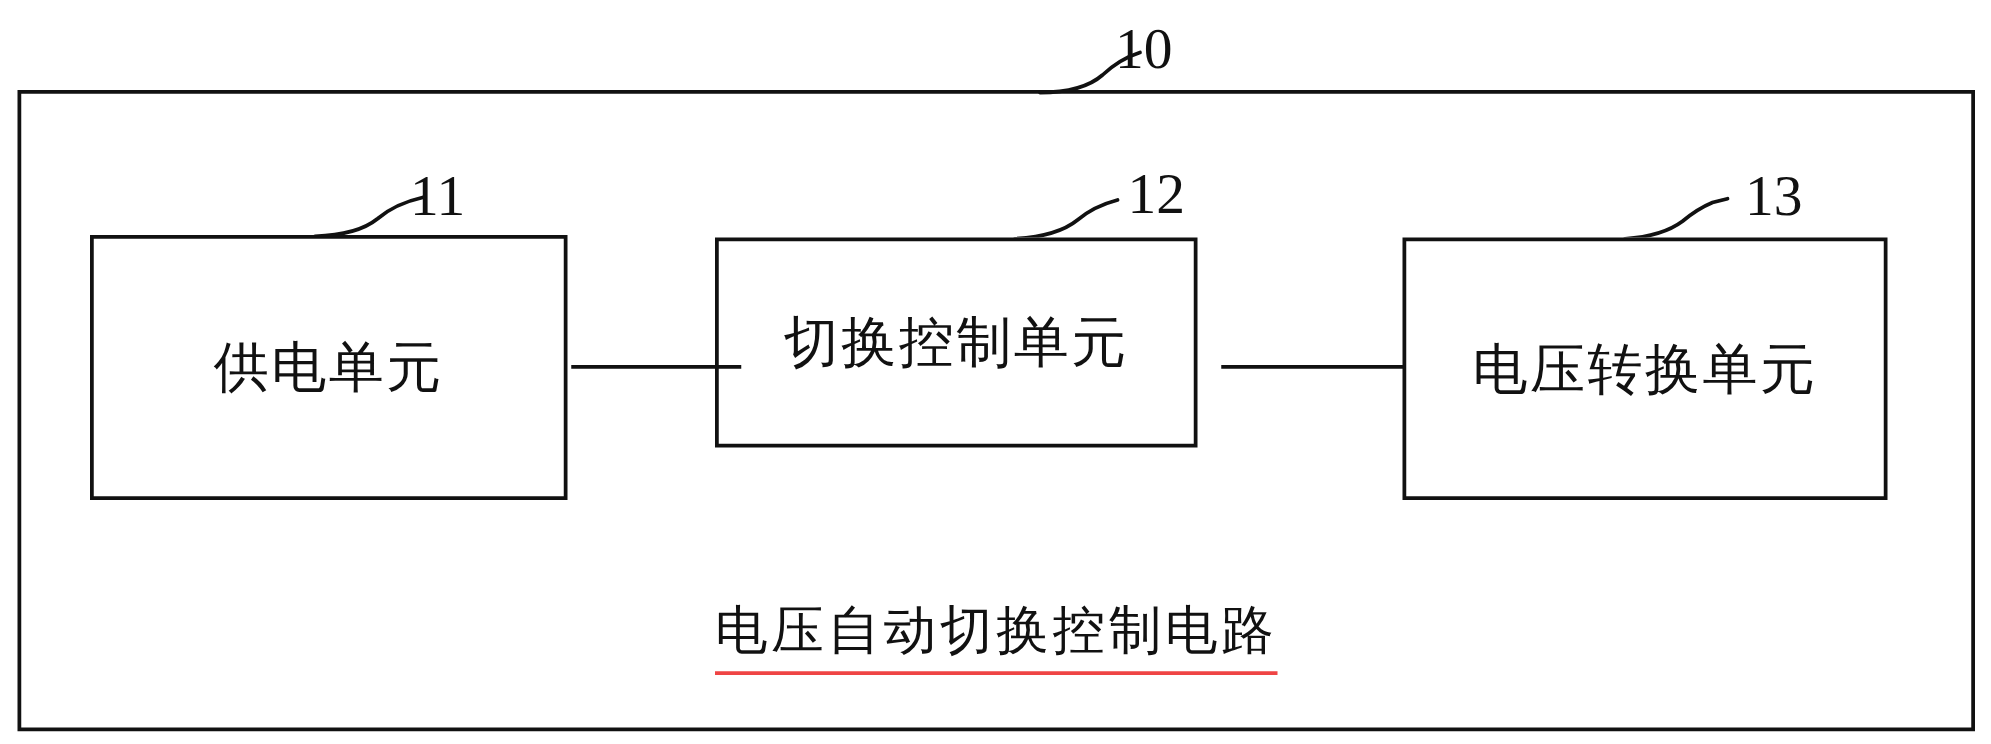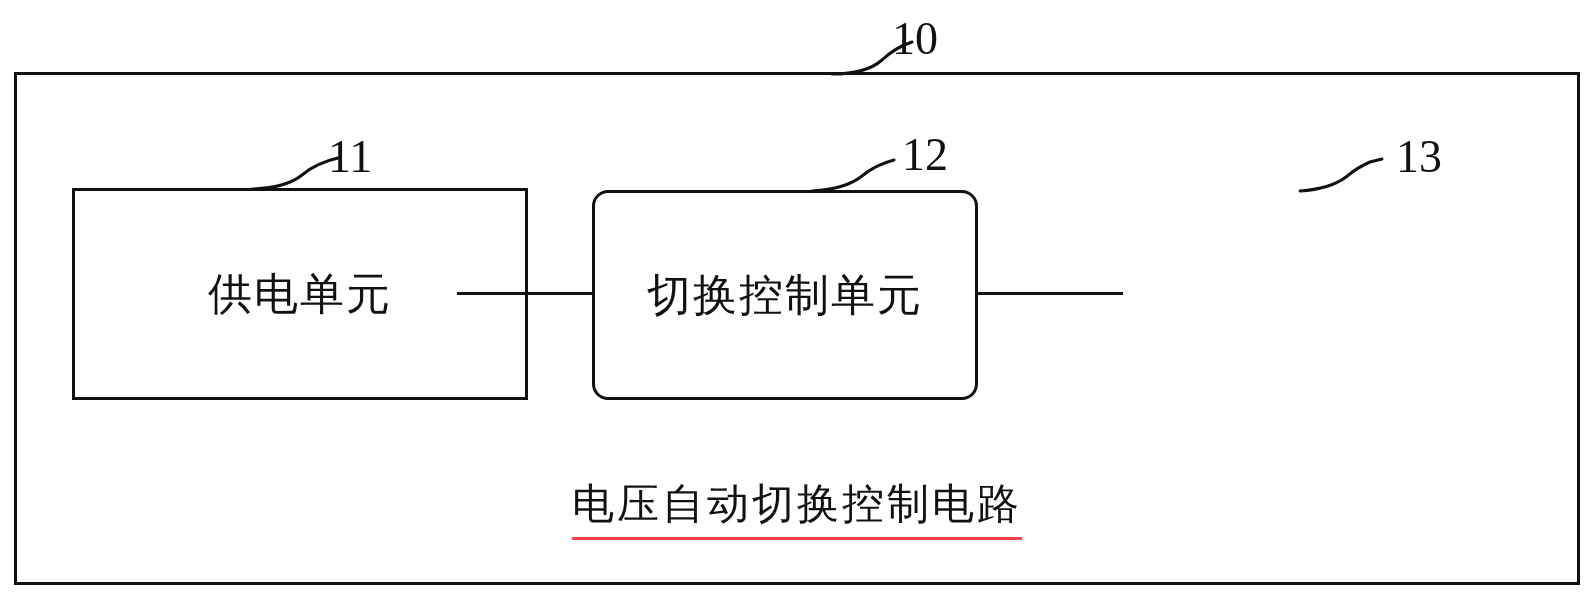--- a/index.html
+++ b/index.html
@@ -34,22 +34,22 @@
     display: flex;
     align-items: center;
     justify-content: center;
   }
   .unit-box .unit-label {
     font-size: 44px;
     letter-spacing: 2px;
     color: #111111;
     white-space: nowrap;
   }
-  #box-11 { left: 72px;  top: 188px; width: 456px; height: 212px; justify-content: center; }
-  #box-12 { left: 592px; top: 190px; width: 386px; height: 210px; border-radius: 16px; }
+  #box-11 { left: 72px;  top: 188px; width: 382px; height: 212px; justify-content: center; }
+  #box-12 { left: 572px; top: 190px; width: 386px; height: 168px; }
   #box-13 { left: 1122px; top: 190px; width: 388px; height: 210px; }
 
   .connector {
     position: absolute;
     height: 3px;
     background: #111111;
   }
   #connector-left  { left: 457px; top: 292px; width: 136px; }
   #connector-right { left: 977px; top: 292px; width: 146px; }
 
@@ -118,20 +118,23 @@
   <div class="ref-label" id="ref-13">13</div>
 
   <div class="unit-box" id="box-11">
     <span class="unit-label">供电单元</span>
   </div>
 
   <div class="unit-box" id="box-12">
     <span class="unit-label">切换控制单元</span>
   </div>
 
+  <div class="unit-box" id="box-13">
+    <span class="unit-label">电压转换单元</span>
+  </div>
 
   <div class="connector" id="connector-left"></div>
   <div class="connector" id="connector-right"></div>
 
   <div class="caption-wrap">
     <span class="caption">电压自动切换控制电路</span>
   </div>
 
 </div>
 

